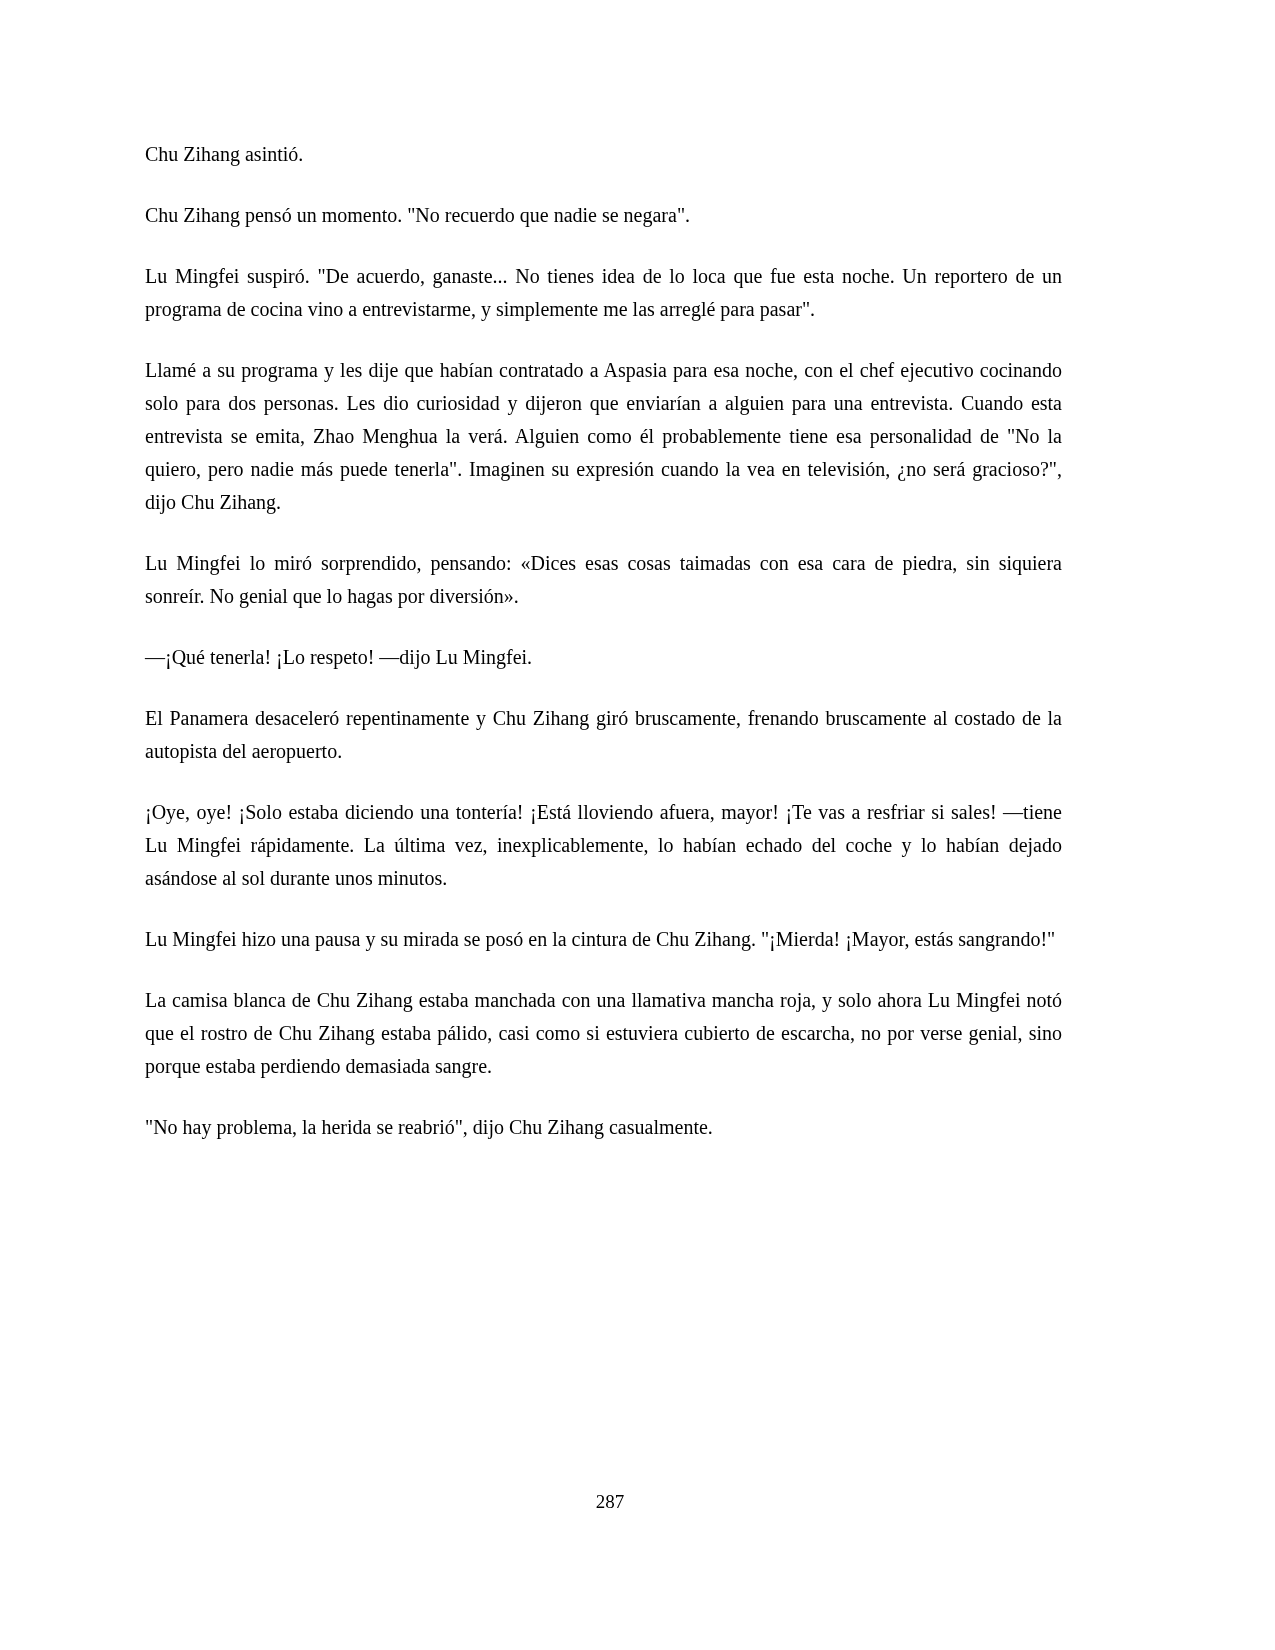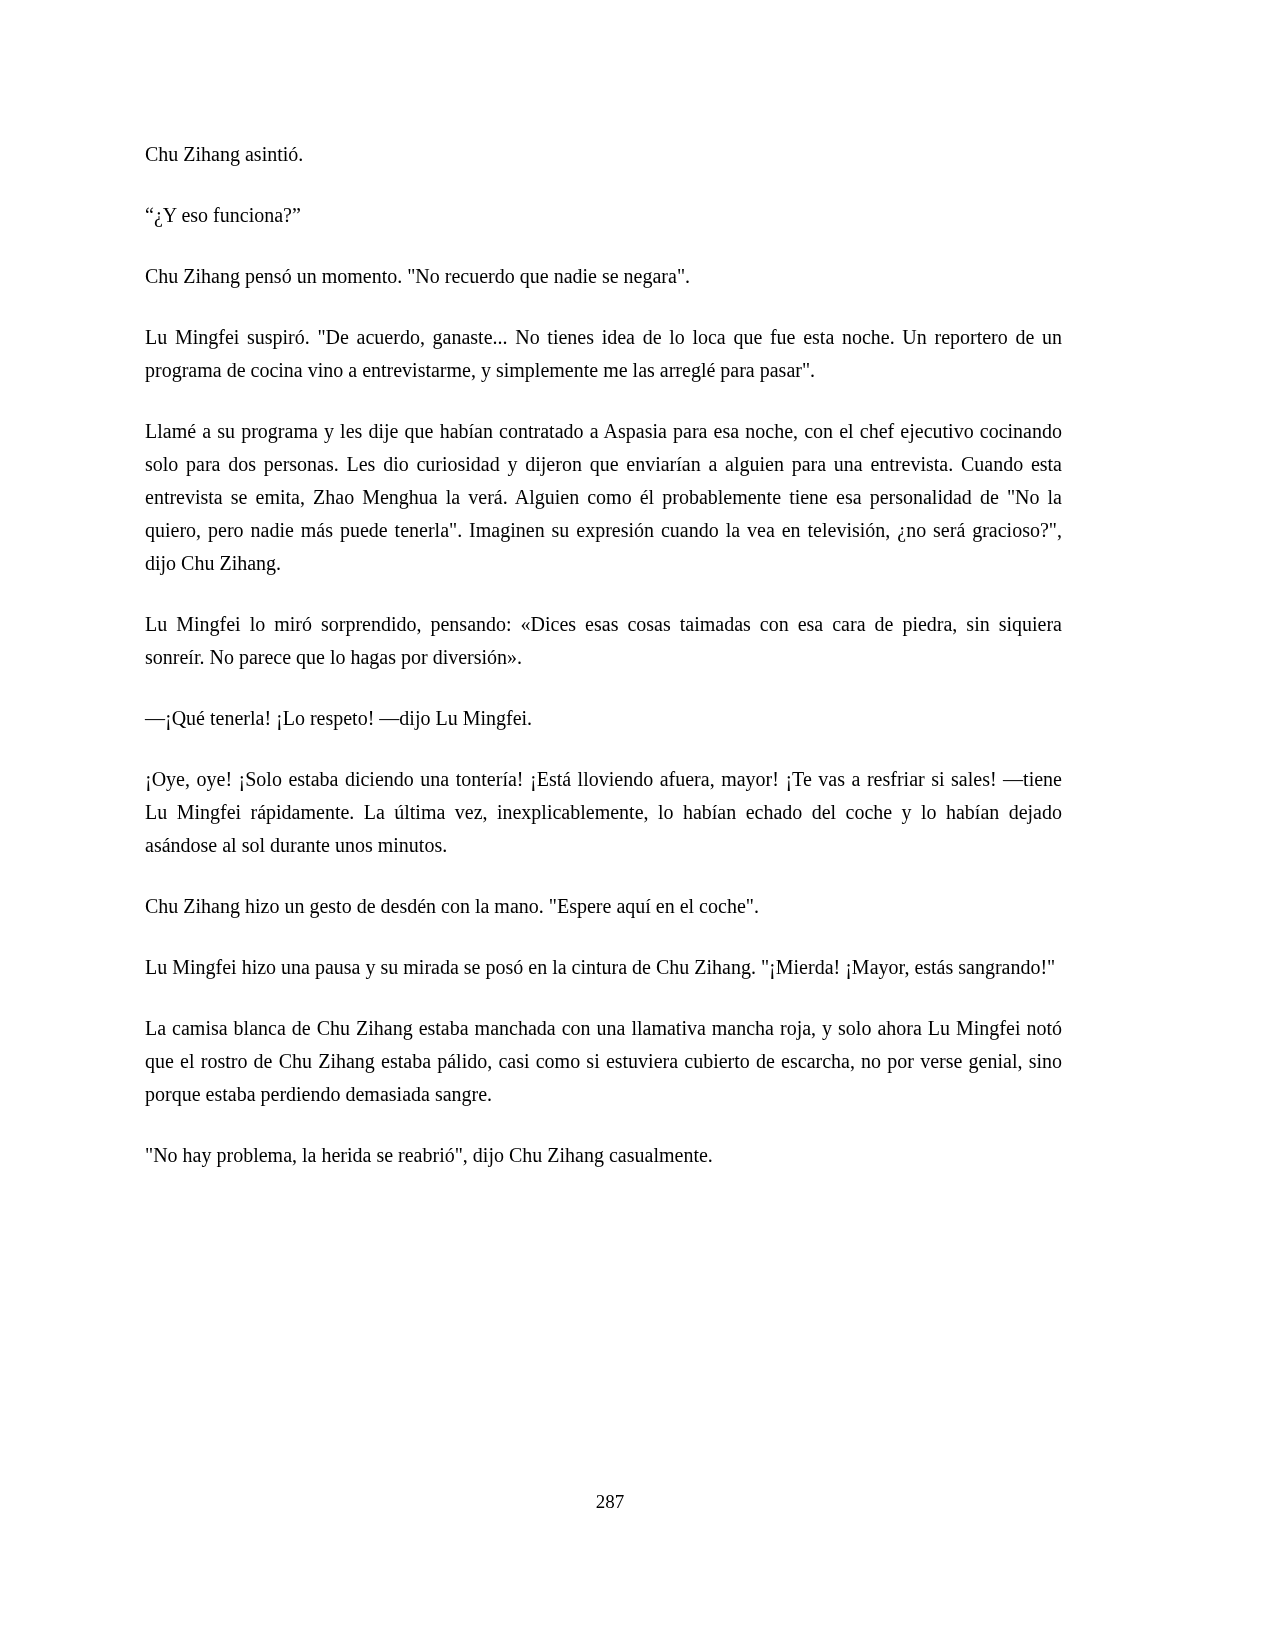--- a/index.html
+++ b/index.html
@@ -42,26 +42,25 @@
     font-size: 19px;
     line-height: 24px;
   }
 </style>
 </head>
 <body>
 
 <div class="page">
   <div class="content">
     <p>Chu Zihang asintió.</p>
-    <p>“¿Y eso funciona?”</p>
     <p>Chu Zihang pensó un momento. "No recuerdo que nadie se negara".</p>
     <p>Lu Mingfei suspiró. "De acuerdo, ganaste... No tienes idea de lo loca que fue esta noche. Un reportero de un programa de cocina vino a entrevistarme, y simplemente me las arreglé para pasar".</p>
     <p>Llamé a su programa y les dije que habían contratado a Aspasia para esa noche, con el chef ejecutivo cocinando solo para dos personas. Les dio curiosidad y dijeron que enviarían a alguien para una entrevista. Cuando esta entrevista se emita, Zhao Menghua la verá. Alguien como él probablemente tiene esa personalidad de "No la quiero, pero nadie más puede tenerla". Imaginen su expresión cuando la vea en televisión, ¿no será gracioso?", dijo Chu Zihang.</p>
-    <p>Lu Mingfei lo miró sorprendido, pensando: «Dices esas cosas taimadas con esa cara de piedra, sin siquiera sonreír. No parece que lo hagas por diversión».</p>
+    <p>Lu Mingfei lo miró sorprendido, pensando: «Dices esas cosas taimadas con esa cara de piedra, sin siquiera sonreír. No genial que lo hagas por diversión».</p>
     <p>—¡Qué tenerla! ¡Lo respeto! —dijo Lu Mingfei.</p>
+    <p>El Panamera desaceleró repentinamente y Chu Zihang giró bruscamente, frenando bruscamente al costado de la autopista del aeropuerto.</p>
     <p>¡Oye, oye! ¡Solo estaba diciendo una tontería! ¡Está lloviendo afuera, mayor! ¡Te vas a resfriar si sales! —tiene Lu Mingfei rápidamente. La última vez, inexplicablemente, lo habían echado del coche y lo habían dejado asándose al sol durante unos minutos.</p>
-    <p>Chu Zihang hizo un gesto de desdén con la mano. "Espere aquí en el coche".</p>
     <p>Lu Mingfei hizo una pausa y su mirada se posó en la cintura de Chu Zihang. "¡Mierda! ¡Mayor, estás sangrando!"</p>
     <p>La camisa blanca de Chu Zihang estaba manchada con una llamativa mancha roja, y solo ahora Lu Mingfei notó que el rostro de Chu Zihang estaba pálido, casi como si estuviera cubierto de escarcha, no por verse genial, sino porque estaba perdiendo demasiada sangre.</p>
     <p>"No hay problema, la herida se reabrió", dijo Chu Zihang casualmente.</p>
   </div>
   <div class="page-number">287</div>
 </div>
 
 </body></html>

